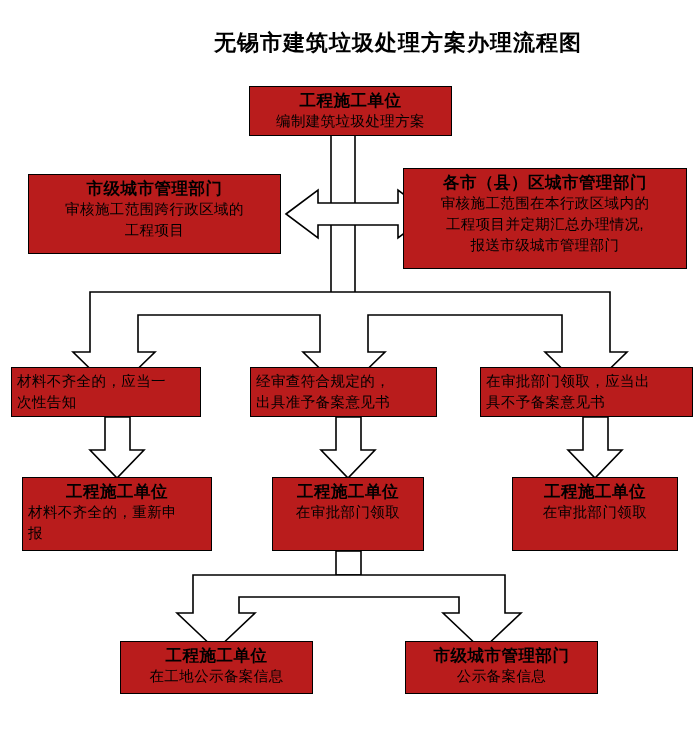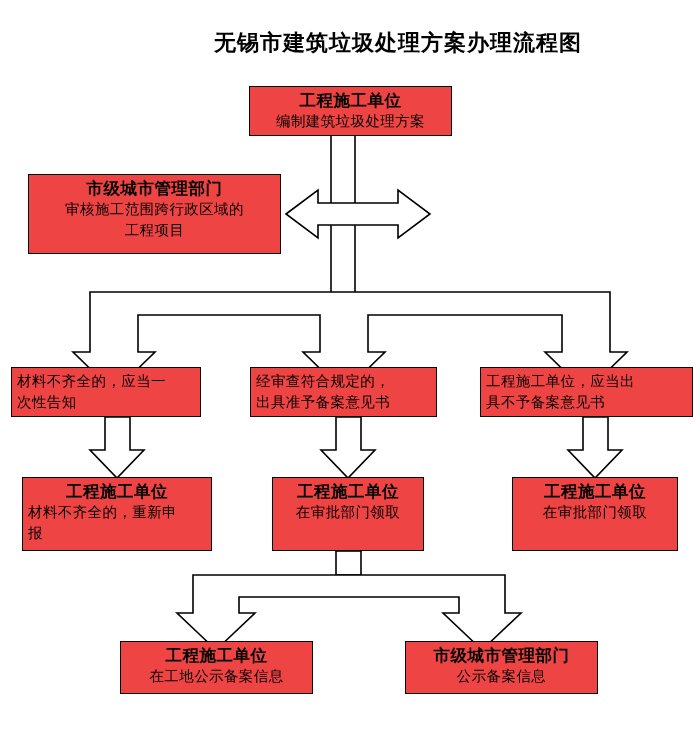--- a/index.html
+++ b/index.html
@@ -25,21 +25,21 @@
     position: absolute;
     left: 0; top: 0;
     width: 700px;
     height: 745px;
     pointer-events: none;
   }
   .node {
     position: absolute;
     box-sizing: border-box;
     border: 1px solid #000000;
-    background: #ef4444;
+    background: #b91c1c;
     padding: 3px 5px 4px 5px;
     z-index: 5;
   }
   .node .title {
     font-weight: bold;
     font-size: 16.5px;
     line-height: 21px;
     text-align: center;
     letter-spacing: 0.5px;
     white-space: nowrap;
@@ -117,33 +117,39 @@
     <div class="title">工程施工单位</div>
     <div class="body">编制建筑垃圾处理方案</div>
   </div>
 
   <div class="node" id="n-city">
     <div class="title">市级城市管理部门</div>
     <div class="body">审核施工范围跨行政区域的</div>
     <div class="body">工程项目</div>
   </div>
 
+  <div class="node" id="n-district">
+    <div class="title">各市（县）区城市管理部门</div>
+    <div class="body">审核施工范围在本行政区域内的</div>
+    <div class="body">工程项目并定期汇总办理情况,</div>
+    <div class="body">报送市级城市管理部门</div>
+  </div>
 
   <div class="node" id="n-mid-left">
     <div class="body left">材料不齐全的，应当一</div>
     <div class="body left">次性告知</div>
   </div>
 
   <div class="node" id="n-mid-center">
     <div class="body left">经审查符合规定的，</div>
     <div class="body left">出具准予备案意见书</div>
   </div>
 
   <div class="node" id="n-mid-right">
-    <div class="body left">工程施工单位，应当出</div>
+    <div class="body left">在审批部门领取，应当出</div>
     <div class="body left">具不予备案意见书</div>
   </div>
 
   <div class="node" id="n-r3-left">
     <div class="title">工程施工单位</div>
     <div class="body left">材料不齐全的，重新申</div>
     <div class="body left">报</div>
   </div>
 
   <div class="node" id="n-r3-center">

